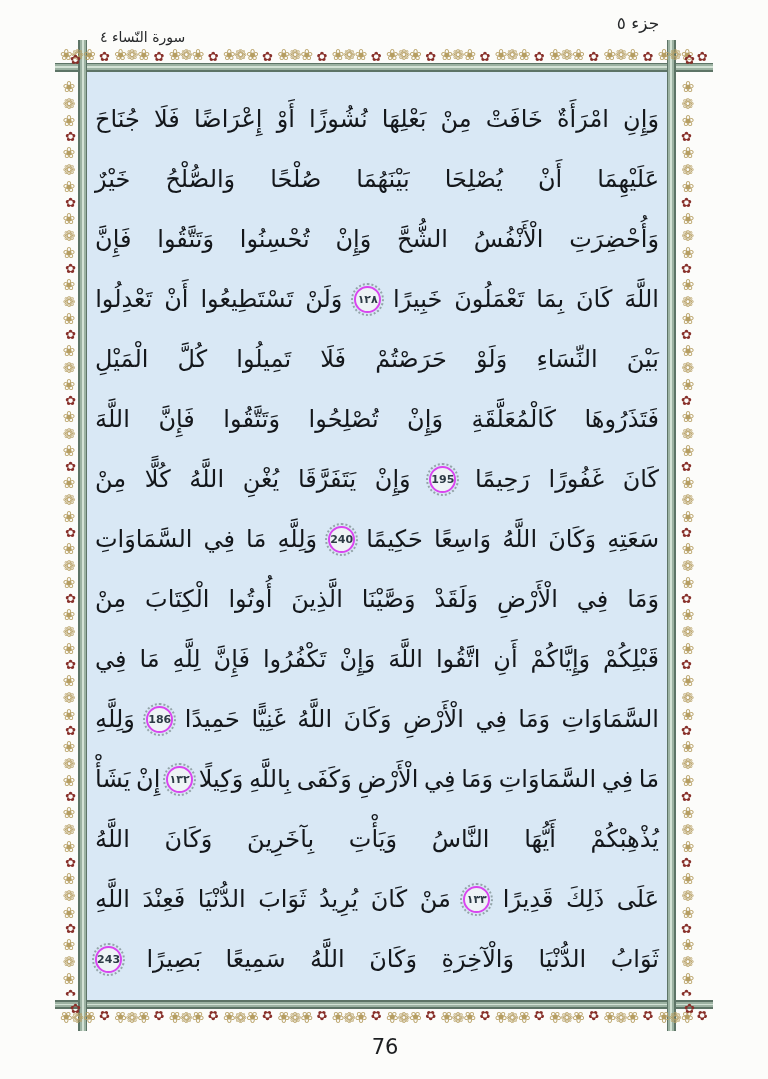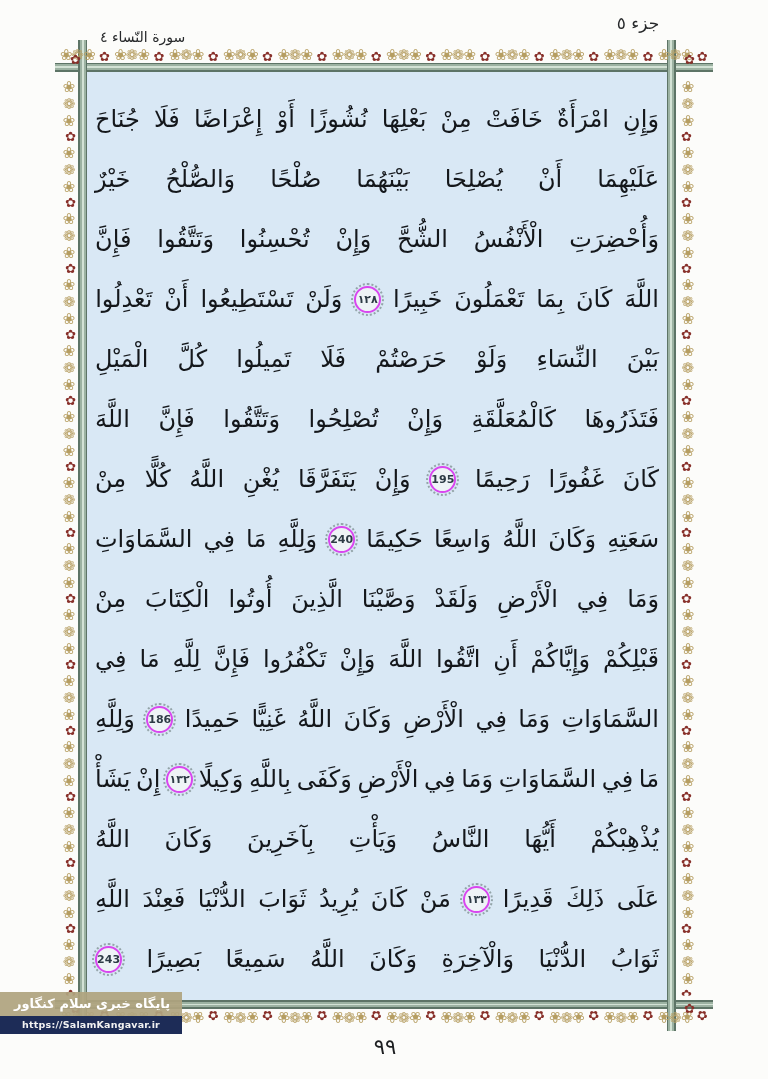--- a/index.html
+++ b/index.html
@@ -360,20 +360,16 @@
           <span class="word">وَالْآخِرَةِ</span>
           <span class="word">وَكَانَ</span>
           <span class="word">اللَّهُ</span>
           <span class="word">سَمِيعًا</span>
           <span class="word">بَصِيرًا</span>
           <span class="ayah-badge">243</span>
         </div>
       </div>
   </div>
 
-  <div class="wm">
-    <span class="wm-name">پایگاه خبری سلام کنگاور</span>
-    <span class="wm-url">https://SalamKangavar.ir</span>
-  </div>
-
-  <div class="page-num">٩٩</div>
+
+  <div class="page-num">76</div>
 
 </div>
 
 </body></html>

